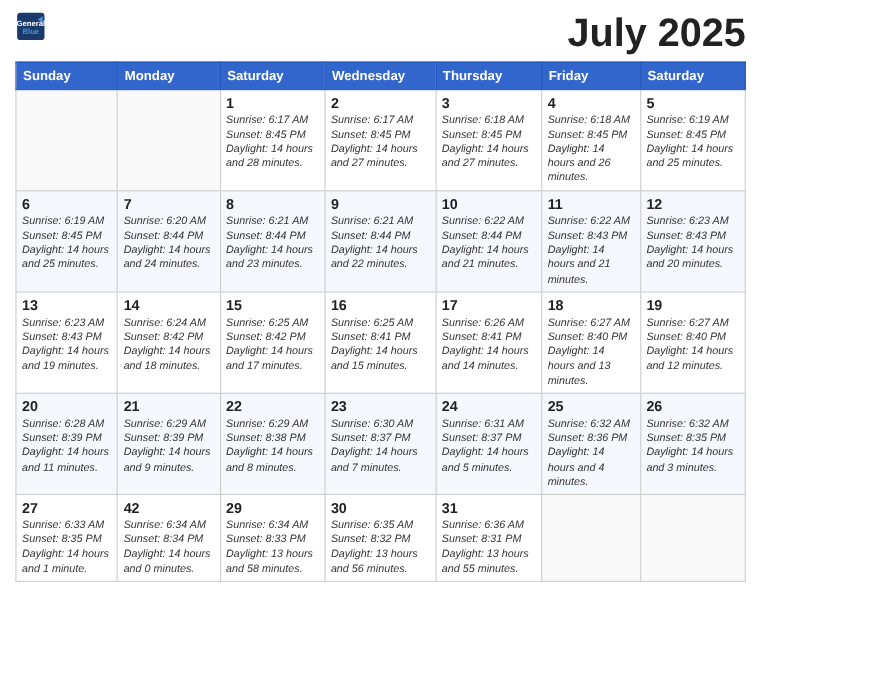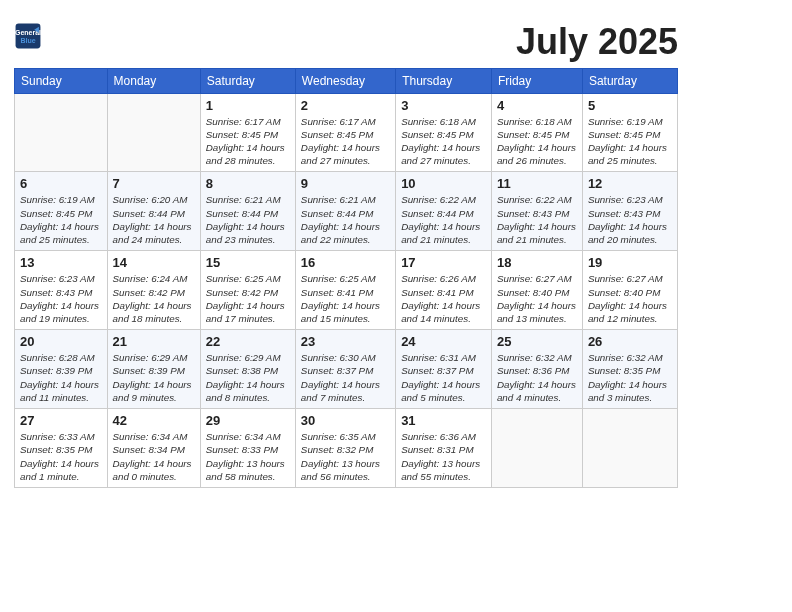--- a/index.html
+++ b/index.html
@@ -6,21 +6,21 @@
     body {
       font-family: Arial, sans-serif;
       background: #fff;
       width: 792px;
       height: 612px;
       overflow: hidden;
     }
     .page {
       width: 692px;
       min-height: 612px;
-      padding: 22px 14px 10px 14px;
+      padding: 10px 14px 10px 14px;
       background: #fff;
     }
     .header {
       display: flex;
       justify-content: space-between;
       align-items: flex-start;
       margin-bottom: 6px;
     }
     .logo {
       display: flex;
@@ -51,21 +51,21 @@
       border-collapse: collapse;
       border: 1px solid #ccc;
       font-size: 10.5px;
     }
     .calendar thead tr th {
       background: #3366cc;
       color: #fff;
       text-align: left;
       padding: 5px 6px;
       font-size: 12px;
-      font-weight: normal;
+      font-weight: bold;
       border: 1px solid #2255bb;
     }
     .calendar tbody tr td {
       vertical-align: top;
       padding: 4px 5px;
       border: 1px solid #ccc;
       width: 113px;
       min-height: 72px;
       height: 72px;
       color: #222;

